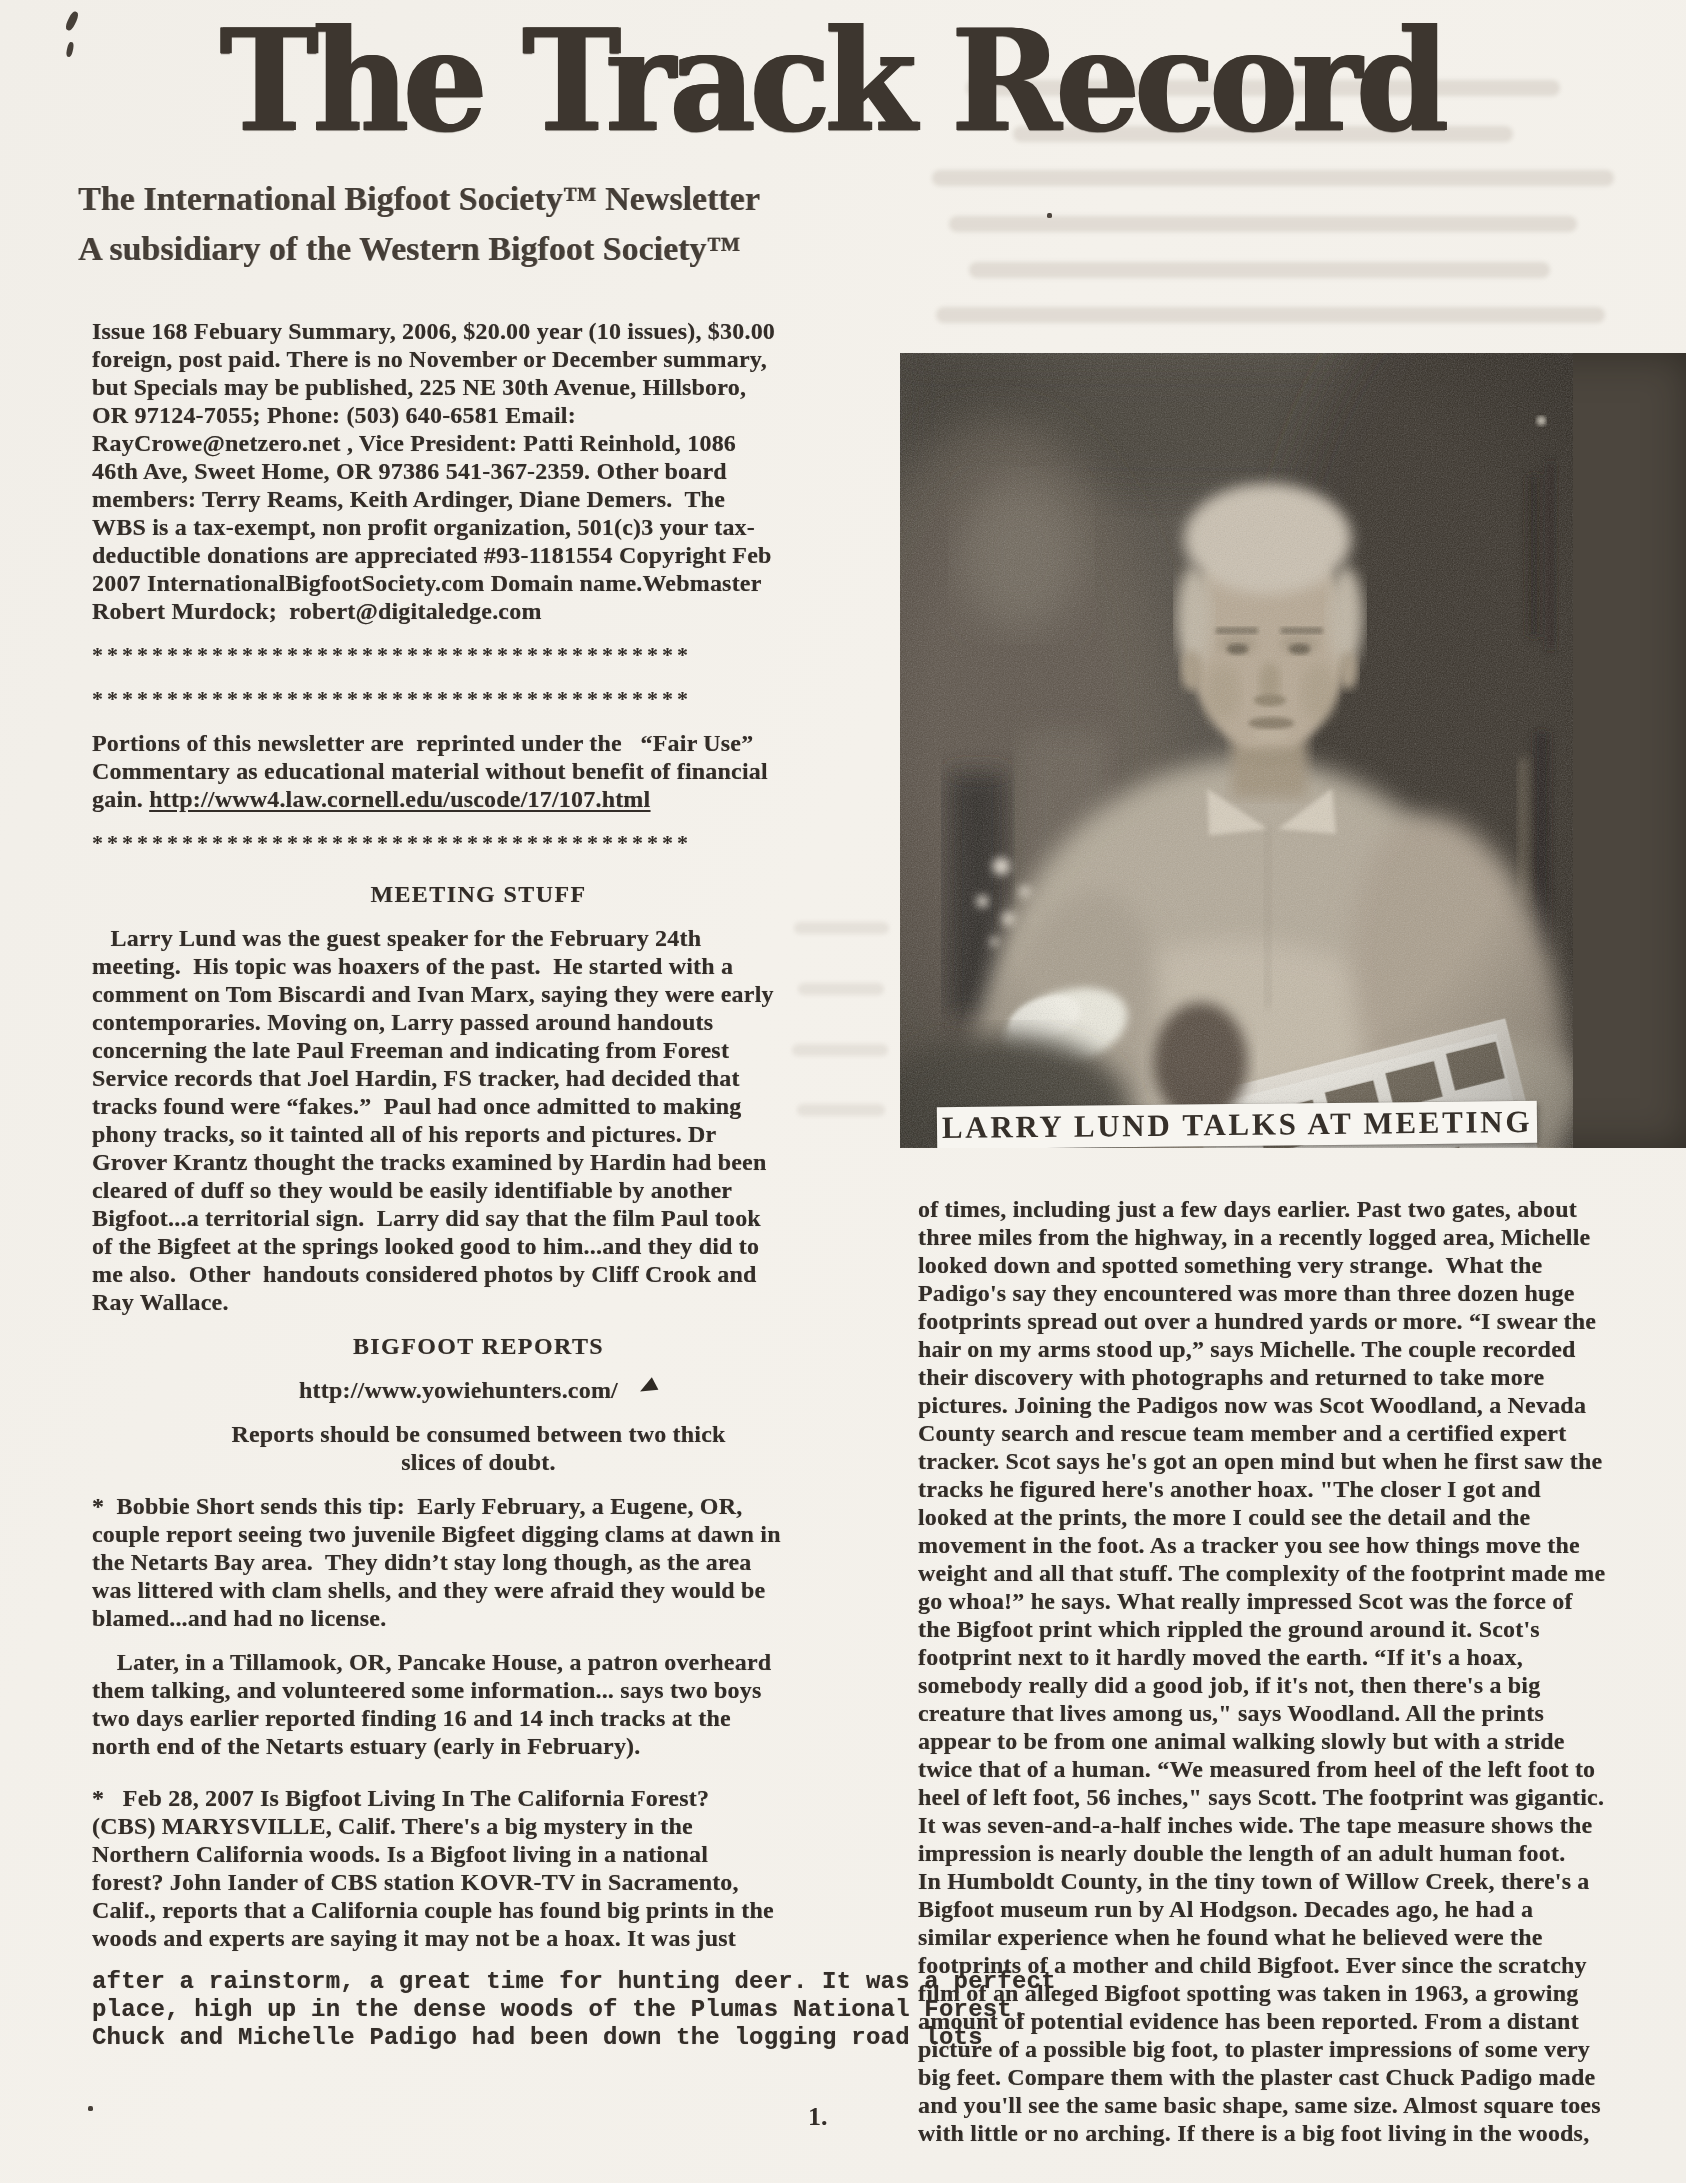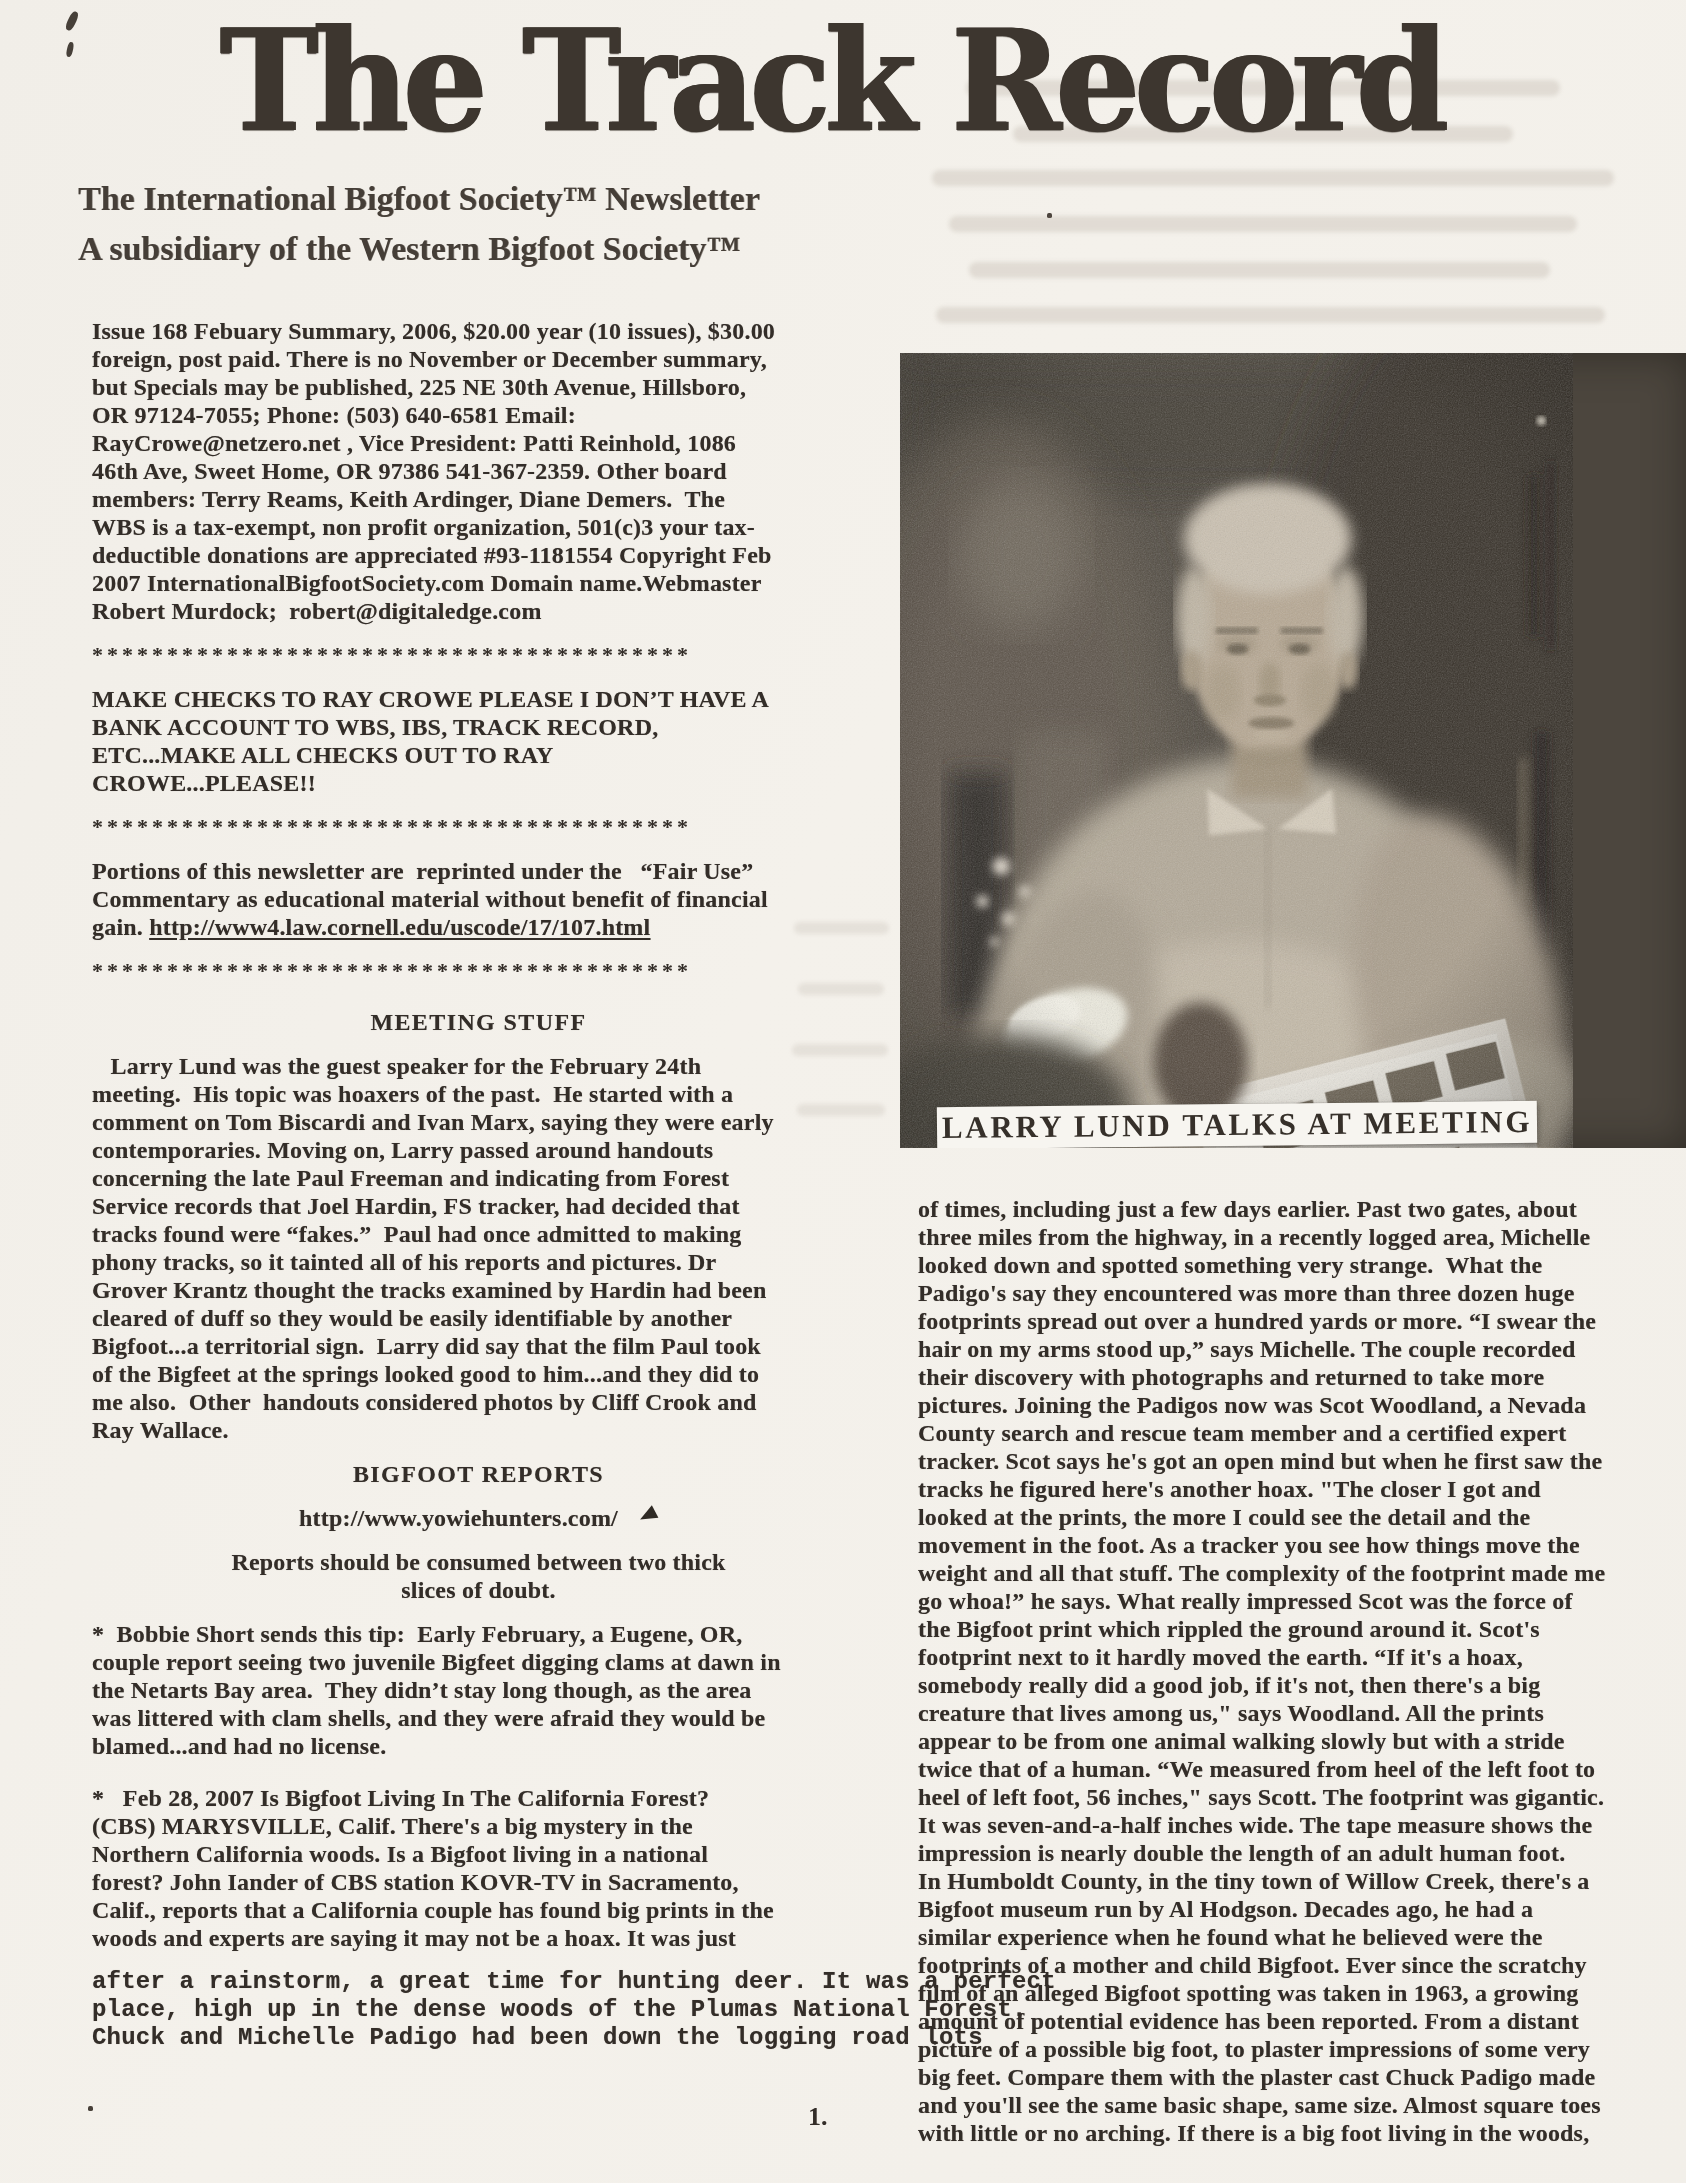--- a/index.html
+++ b/index.html
@@ -124,24 +124,20 @@
 but Specials may be published, 225 NE 30th Avenue, Hillsboro,
 OR 97124-7055; Phone: (503) 640-6581 Email:
 RayCrowe@netzero.net , Vice President: Patti Reinhold, 1086
 46th Ave, Sweet Home, OR 97386 541-367-2359. Other board
 members: Terry Reams, Keith Ardinger, Diane Demers.  The
 WBS is a tax-exempt, non profit organization, 501(c)3 your tax-
 deductible donations are appreciated #93-1181554 Copyright Feb
 2007 InternationalBigfootSociety.com Domain name.Webmaster
 Robert Murdock;  robert@digitaledge.com</p>
     <p class="stars">****************************************</p>
-    <p class="inky">MAKE CHECKS TO RAY CROWE PLEASE I DON’T HAVE A
-BANK ACCOUNT TO WBS, IBS, TRACK RECORD,
-ETC...MAKE ALL CHECKS OUT TO RAY
-CROWE...PLEASE!!</p>
     <p class="stars">****************************************</p>
     <p class="inky"><span>Portions of this newsletter are  reprinted under the   “Fair Use”
 Commentary as educational material without benefit of financial
 gain. </span><span class="url-underline">http://www4.law.cornell.edu/uscode/17/107.html</span></p>
     <p class="stars">****************************************</p>
     <p class="heading h-gap-lg inky">MEETING STUFF</p>
     <p class="inky">   Larry Lund was the guest speaker for the February 24th
 meeting.  His topic was hoaxers of the past.  He started with a
 comment on Tom Biscardi and Ivan Marx, saying they were early
 contemporaries. Moving on, Larry passed around handouts
@@ -157,20 +153,24 @@
 Ray Wallace.</p>
     <p class="heading h-gap-sm inky">BIGFOOT REPORTS</p>
     <p class="centered inky"><span>http://www.yowiehunters.com/</span><span class="arrow-mark"></span></p>
     <p class="centered inky">Reports should be consumed between two thick
 slices of doubt.</p>
     <p class="inky">*  Bobbie Short sends this tip:  Early February, a Eugene, OR,
 couple report seeing two juvenile Bigfeet digging clams at dawn in
 the Netarts Bay area.  They didn’t stay long though, as the area
 was littered with clam shells, and they were afraid they would be
 blamed...and had no license.</p>
+    <p class="inky">    Later, in a Tillamook, OR, Pancake House, a patron overheard
+them talking, and volunteered some information... says two boys
+two days earlier reported finding 16 and 14 inch tracks at the
+north end of the Netarts estuary (early in February).</p>
     <p class="gap-md inky">*   Feb 28, 2007 Is Bigfoot Living In The California Forest?
 (CBS) MARYSVILLE, Calif. There's a big mystery in the
 Northern California woods. Is a Bigfoot living in a national
 forest? John Iander of CBS station KOVR-TV in Sacramento,
 Calif., reports that a California couple has found big prints in the
 woods and experts are saying it may not be a hoax. It was just</p>
     <p class="gap-sm inky">after a rainstorm, a great time for hunting deer. It was a perfect
 place, high up in the dense woods of the Plumas National Forest.
 Chuck and Michelle Padigo had been down the logging road lots</p>
   </div>

